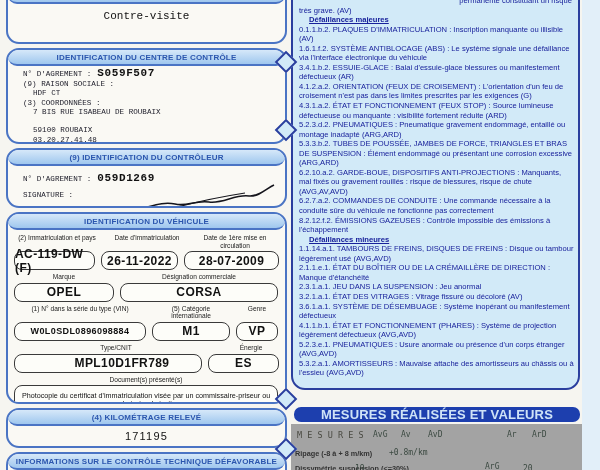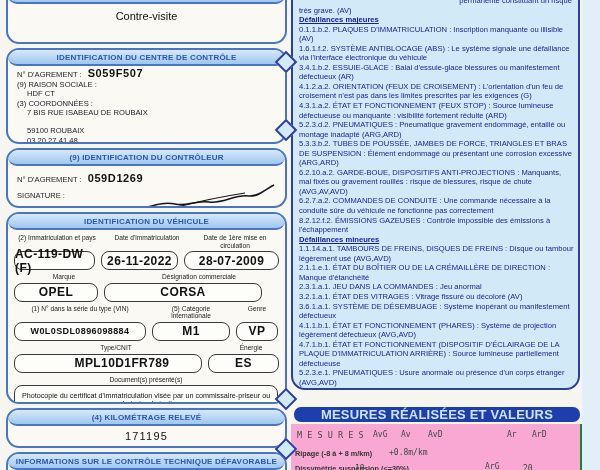--- a/index.html
+++ b/index.html
@@ -4,48 +4,48 @@
 <style>
   html,body{margin:0;padding:0;}
   #page{position:relative;width:600px;height:470px;background:#f6f5f0;overflow:hidden;
         font-family:"Liberation Sans",sans-serif;}
   
   .sec{position:absolute;left:6px;width:281px;border:2px solid #4a74c4;border-radius:13px;
        background:#faf9f4;box-sizing:border-box;overflow:hidden;}
   .sec-head{background:linear-gradient(#d6e8f9,#9fc7ee);color:#2b56ae;font-weight:bold;
        font-size:8px;text-align:center;padding:3px 0 2px;border-bottom:2px solid #4a74c4;
        border-radius:0 0 9px 9px;letter-spacing:.2px;}
-  .sec-body{padding:3px 9px;font-size:7.6px;color:#22222e;line-height:9.6px;}
+  .sec-body{padding:3px 15px;font-size:7.6px;color:#22222e;line-height:9.6px;font-family:Liberation Mono, monospace;}
   .lbl-line{white-space:nowrap;}
   .indent{padding-left:10px;}
   .big-val{font-size:11px;font-weight:bold;color:#111;letter-spacing:.6px;padding-left:6px;}
   
   .vrow{display:flex;gap:6px;padding:0 6px;margin-top:2px;}
   .vlab{font-size:6.6px;color:#222;text-align:center;line-height:7.6px;}
   .vbox{border:1.4px solid #3a3a3a;border-radius:8px;background:#fdfdf9;height:19px;
         display:flex;align-items:center;justify-content:center;font-weight:bold;
         font-size:12px;color:#111;letter-spacing:.4px;box-sizing:border-box;}
   .vbox.small-text{font-weight:normal;font-size:7.2px;line-height:8.6px;letter-spacing:0;
         text-align:center;padding:2px 6px;height:30px;}
   .center-val{font-size:11px;font-weight:normal;color:#111;text-align:center;
         letter-spacing:1.2px;padding-top:4px;}
   
   #panel-defects{position:absolute;left:291px;top:-14px;width:289px;height:404px;
         border:2.5px solid #2b3f9e;border-radius:14px;background:#d2eaf8;box-sizing:border-box;
         padding:8px 4px 0 6px;overflow:hidden;
         font-size:7.6px;line-height:9.55px;color:#18219b;}
   .defect{margin:0;}
-  .defects-title{font-weight:bold;text-decoration:underline;}
+  .defects-title{font-weight:bold;text-decoration:underline;margin-left:10px;}
   .intro-clip{text-align:right;padding-right:2px;}
   
   #measures-bar{position:absolute;left:294px;top:407px;width:286px;height:15px;
         background:#1d3fae;border-radius:7px;color:#cfe3f7;font-weight:bold;font-size:13px;
         text-align:center;line-height:15px;letter-spacing:.2px;}
   #measures-area{position:absolute;left:291px;top:424px;width:295px;height:46px;
-        background:#f9a8d4;border-right:6px solid #15803d;box-sizing:border-box;overflow:hidden;}
+        background:#a3a3a3;border-right:1px solid #15803d;box-sizing:border-box;overflow:hidden;}
   #measures-area .mono{font-family:"DejaVu Sans Mono",monospace;}
   .mcol{position:absolute;top:6px;font-family:"DejaVu Sans Mono",monospace;font-size:8px;color:#3c4a42;}
   .mlabel{position:absolute;left:4px;font-size:7.3px;font-weight:bold;color:#333;}
   .mval{position:absolute;font-family:"DejaVu Sans Mono",monospace;font-size:8px;color:#3c4a42;}
   
   .diamond{position:absolute;width:12px;height:12px;background:#d2eaf8;border:2px solid #2b3f9e;
         transform:rotate(45deg);z-index:5;}
   #right-strip{position:absolute;left:582px;top:-14px;width:18px;height:484px;background:#e2eff9;}
   .sig{position:absolute;right:8px;top:14px;}
 </style>
@@ -88,28 +88,28 @@
   <div class="sec" style="top:212px;height:192px;">
     <div class="sec-head">IDENTIFICATION DU VÉHICULE</div>
     <div class="vrow" style="margin-top:4px;">
       <div class="vlab" style="width:86px;">(2) Immatriculation et pays</div>
       <div class="vlab" style="width:82px;">Date d'immatriculation</div>
       <div class="vlab" style="width:82px;">Date de 1ère mise en circulation</div>
     </div>
     <div class="vrow">
       <div class="vbox" style="width:86px;">AC-119-DW (F)</div>
       <div class="vbox" style="width:82px;">26-11-2022</div>
-      <div class="vbox" style="width:101px;border-radius:9px;">28-07-2009</div>
+      <div class="vbox" style="width:101px;">28-07-2009</div>
     </div>
     <div class="vrow" style="margin-top:3px;">
       <div class="vlab" style="width:100px;">Marque</div>
       <div class="vlab" style="width:158px;">Désignation commerciale</div>
     </div>
     <div class="vrow">
-      <div class="vbox" style="width:84px;">OPEL</div>
+      <div class="vbox" style="width:100px;">OPEL</div>
       <div class="vbox" style="width:158px;">CORSA</div>
     </div>
     <div class="vrow" style="margin-top:3px;">
       <div class="vlab" style="width:132px;">(1) N° dans la série du type (VIN)</div>
       <div class="vlab" style="width:78px;">(5) Catégorie internationale</div>
       <div class="vlab" style="width:42px;">Genre</div>
     </div>
     <div class="vrow">
       <div class="vbox" style="width:132px;font-size:9px;">W0L0SDL0896098884</div>
       <div class="vbox" style="width:78px;">M1</div>
@@ -153,25 +153,24 @@
         <div class="defect">5.2.3.d.2. PNEUMATIQUES : Pneumatique gravement endommagé, entaillé ou montage inadapté (ARG,ARD)</div>
         <div class="defect">5.3.3.b.2. TUBES DE POUSSÉE, JAMBES DE FORCE, TRIANGLES ET BRAS DE SUSPENSION : Élément endommagé ou présentant une corrosion excessive (ARG,ARD)</div>
         <div class="defect">6.2.10.a.2. GARDE-BOUE, DISPOSITIFS ANTI-PROJECTIONS : Manquants, mal fixés ou gravement rouillés : risque de blessures, risque de chute (AVG,AV,AVD)</div>
         <div class="defect">6.2.7.a.2. COMMANDES DE CONDUITE : Une commande nécessaire à la conduite sûre du véhicule ne fonctionne pas correctement</div>
         <div class="defect">8.2.12.f.2. ÉMISSIONS GAZEUSES : Contrôle impossible des émissions à l'échappement</div>
       </div>
     <div class="defects-title">Défaillances mineures</div>
     <div>
         <div class="defect">1.1.14.a.1. TAMBOURS DE FREINS, DISQUES DE FREINS : Disque ou tambour légèrement usé (AVG,AVD)</div>
         <div class="defect">2.1.1.e.1. ÉTAT DU BOÎTIER OU DE LA CRÉMAILLÈRE DE DIRECTION : Manque d'étanchéité</div>
-        <div class="defect">2.3.1.a.1. JEU DANS LA COMMANDES : Jeu anormal</div>
+        <div class="defect">2.3.1.a.1. JEU DANS LA SUSPENSION : Jeu anormal</div>
         <div class="defect">3.2.1.a.1. ÉTAT DES VITRAGES : Vitrage fissuré ou décoloré (AV)</div>
         <div class="defect">3.6.1.a.1. SYSTÈME DE DÉSEMBUAGE : Système inopérant ou manifestement défectueux</div>
         <div class="defect">4.1.1.b.1. ÉTAT ET FONCTIONNEMENT (PHARES) : Système de projection légèrement défectueux (AVG,AVD)</div>
-        <div class="defect">4.7.1.b.1. ÉTAT ET FONCTIONNEMENT (DISPOSITIF D'ÉCLAIRAGE DE LA PLAQUE D'IMMATRICULATION ARRIÈRE) : Source lumineuse partiellement défectueuse</div>
         <div class="defect">5.2.3.e.1. PNEUMATIQUES : Usure anormale ou présence d'un corps étranger (AVG,AVD)</div>
         <div class="defect">5.3.2.a.1. AMORTISSEURS : Mauvaise attache des amortisseurs au châssis ou à l'essieu (AVG,AVD)</div>
       </div>
 
   </div>
 
   <div id="measures-bar">MESURES RÉALISÉES ET VALEURS LIMITES CORRESPONDANTES</div>
   <div id="measures-area">
     <span class="mono" style="position:absolute;left:6px;top:6px;font-size:8.5px;color:#4a4a42;">M E S U R E S</span>
     <span class="mcol" style="left:82px;">AvG</span>

